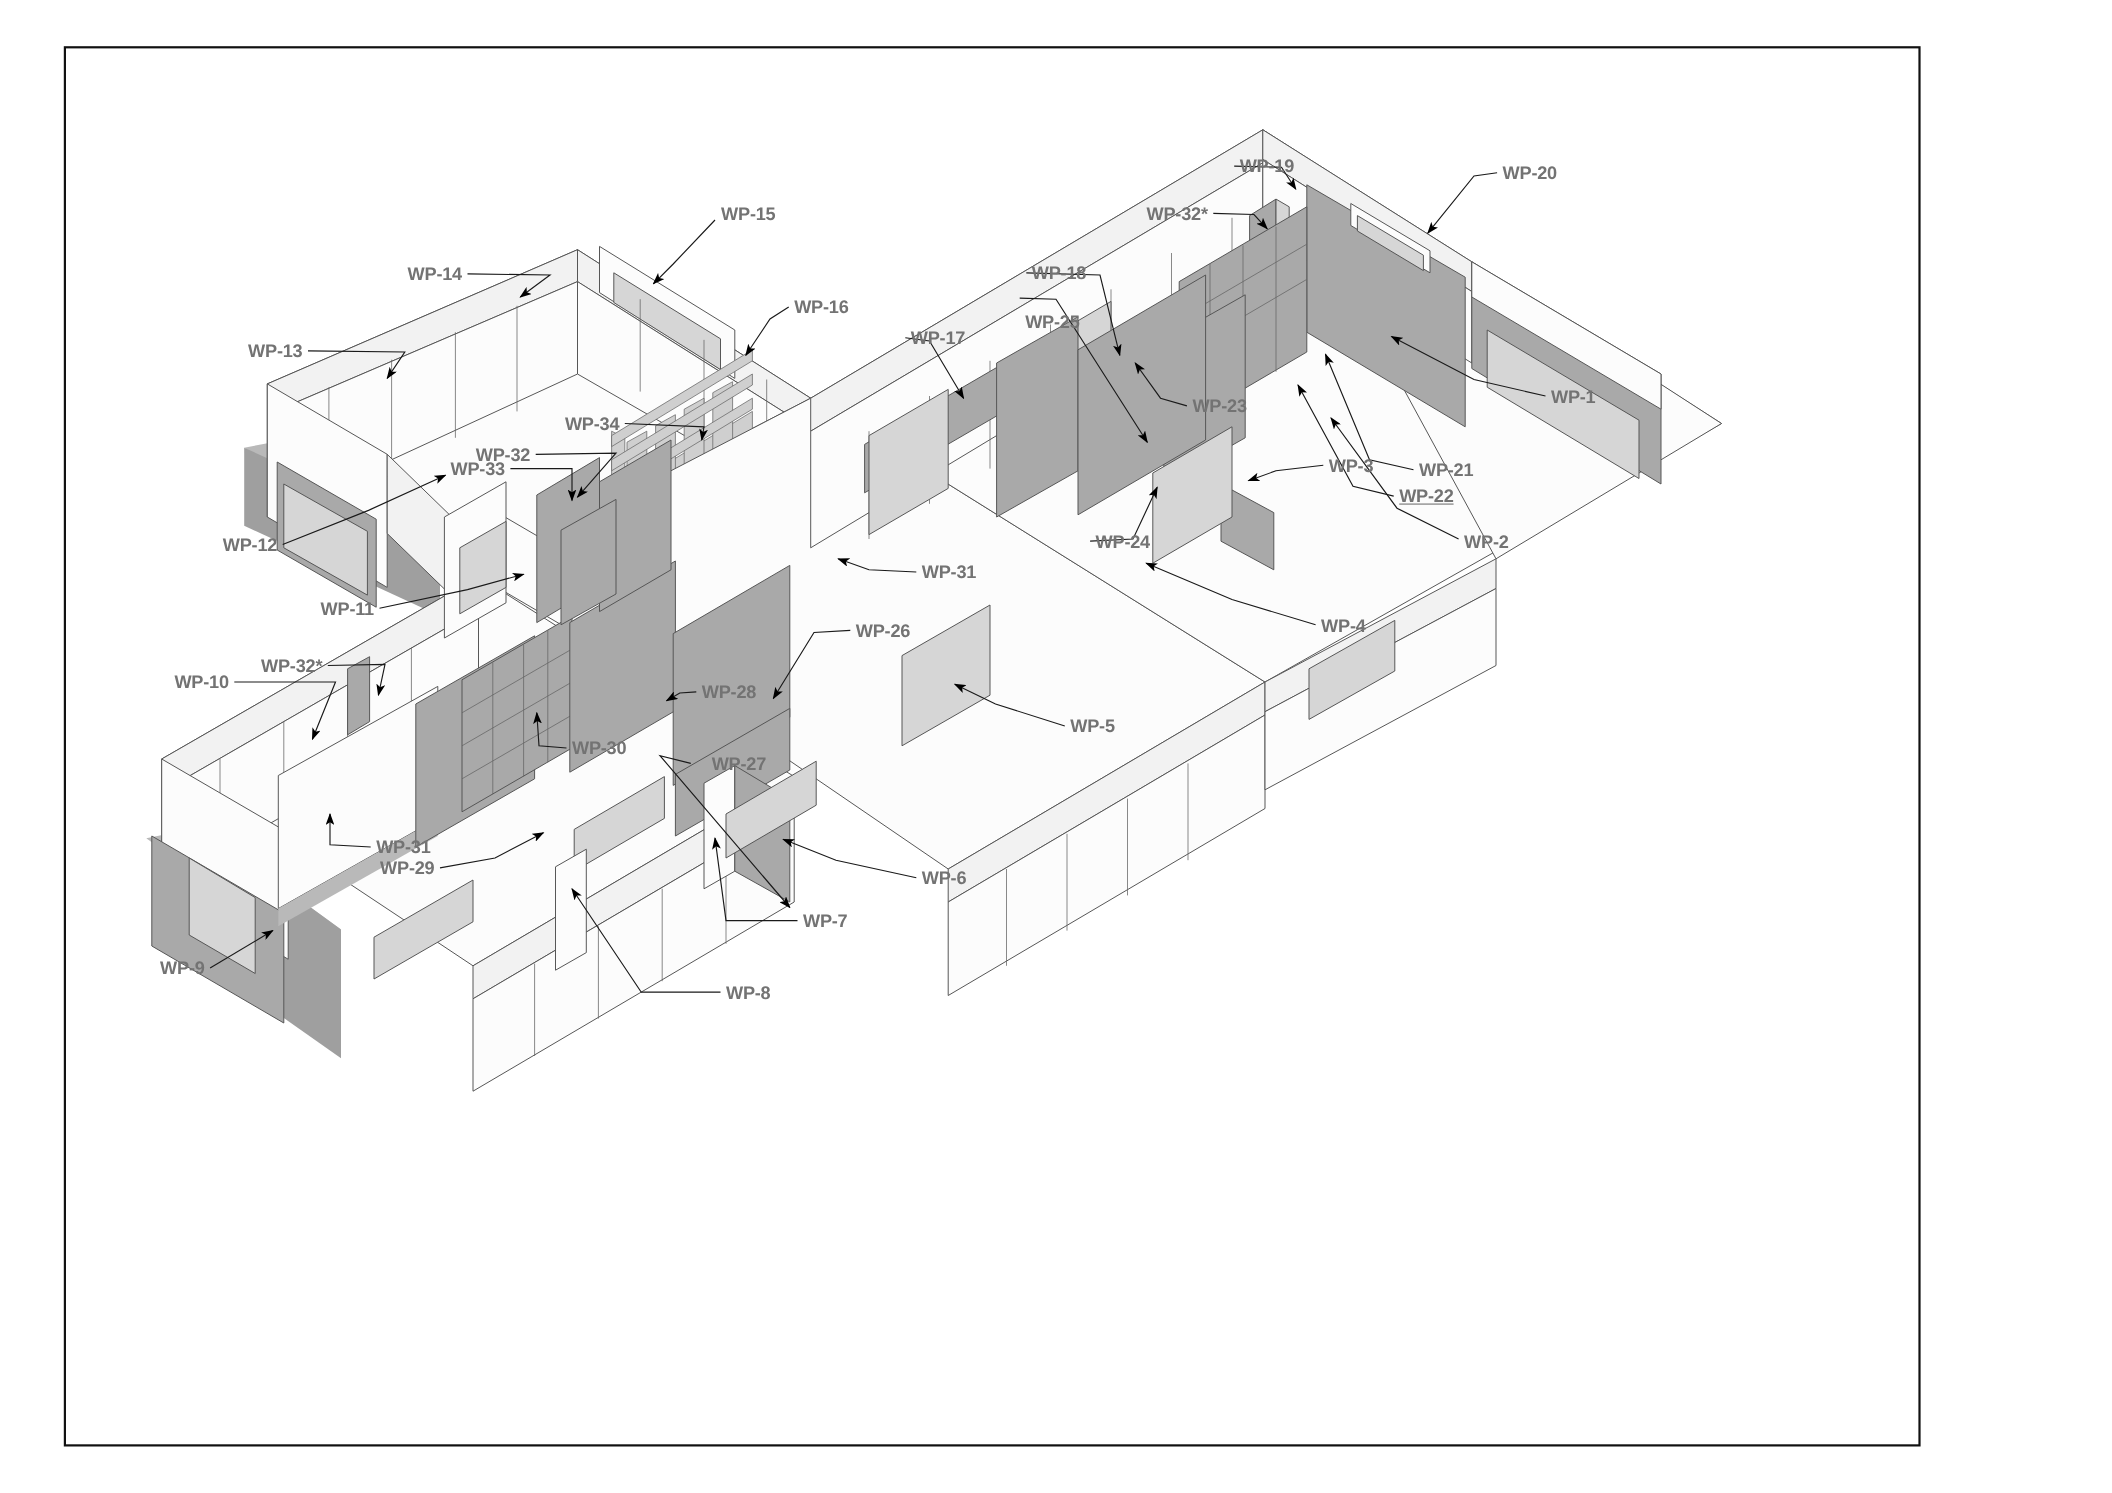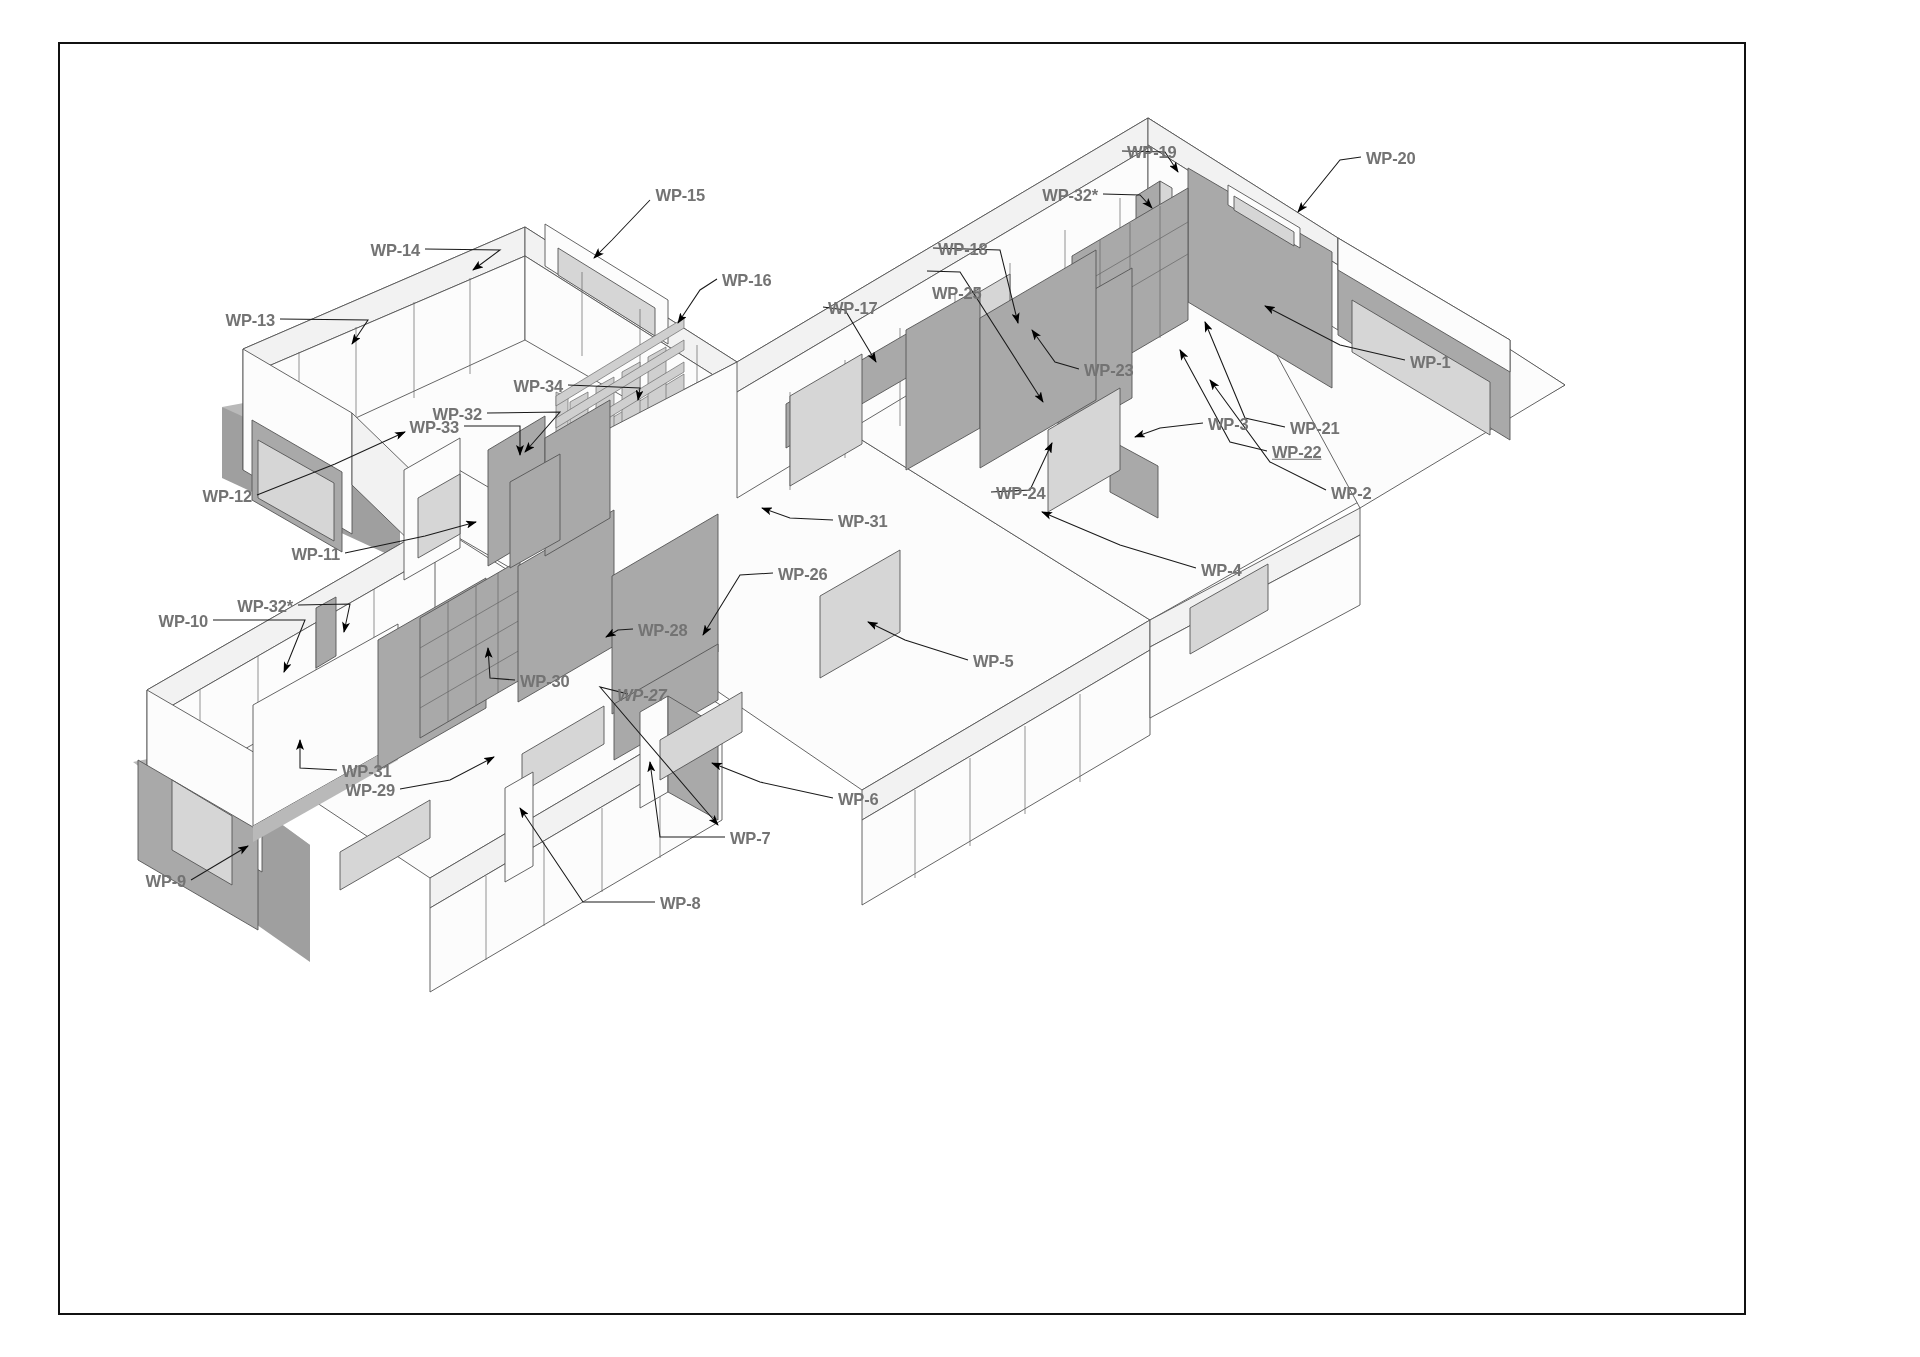--- a/index.html
+++ b/index.html
@@ -327,21 +327,21 @@
       <div class="callout anchor-left" style="left: 828px; top: 308px;">WP-17</div>
       <div class="callout anchor-left" style="left: 938px; top: 249px;">WP-18</div>
       <div class="callout anchor-left" style="left: 1127px; top: 152px;">WP-19</div>
       <div class="callout anchor-left" style="left: 1366px; top: 158px;">WP-20</div>
       <div class="callout anchor-left" style="left: 1290px; top: 428px;">WP-21</div>
       <div class="callout anchor-left" style="left: 1272px; top: 452px; text-decoration: underline;">WP-22</div>
       <div class="callout anchor-left" style="left: 1084px; top: 370px;">WP-23</div>
       <div class="callout anchor-left" style="left: 996px; top: 493px;">WP-24</div>
       <div class="callout anchor-left" style="left: 932px; top: 272px; margin-top: 21px;">WP-25</div>
       <div class="callout anchor-left" style="left: 778px; top: 574px;">WP-26</div>
-      <div class="callout anchor-left" style="left: 617px; top: 695px; font-style: italic;">WP-27</div>
+      <div class="callout anchor-left" style="left: 647px; top: 695px;">WP-27</div>
       <div class="callout anchor-left" style="left: 638px; top: 630px;">WP-28</div>
       <div class="callout anchor-right" style="left: 395px; top: 790px;">WP-29</div>
       <div class="callout anchor-left" style="left: 520px; top: 681px;">WP-30</div>
       <div class="callout anchor-left" style="left: 838px; top: 521px;">WP-31</div>
       <div class="callout anchor-left" style="left: 342px; top: 771px;">WP-31</div>
       <div class="callout anchor-right" style="left: 482px; top: 414px;">WP-32</div>
       <div class="callout anchor-right" style="left: 1098px; top: 195px;">WP-32*</div>
       <div class="callout anchor-right" style="left: 293px; top: 606px;">WP-32*</div>
       <div class="callout anchor-right" style="left: 459px; top: 427px;">WP-33</div>
       <div class="callout anchor-right" style="left: 563px; top: 386px;">WP-34</div>

